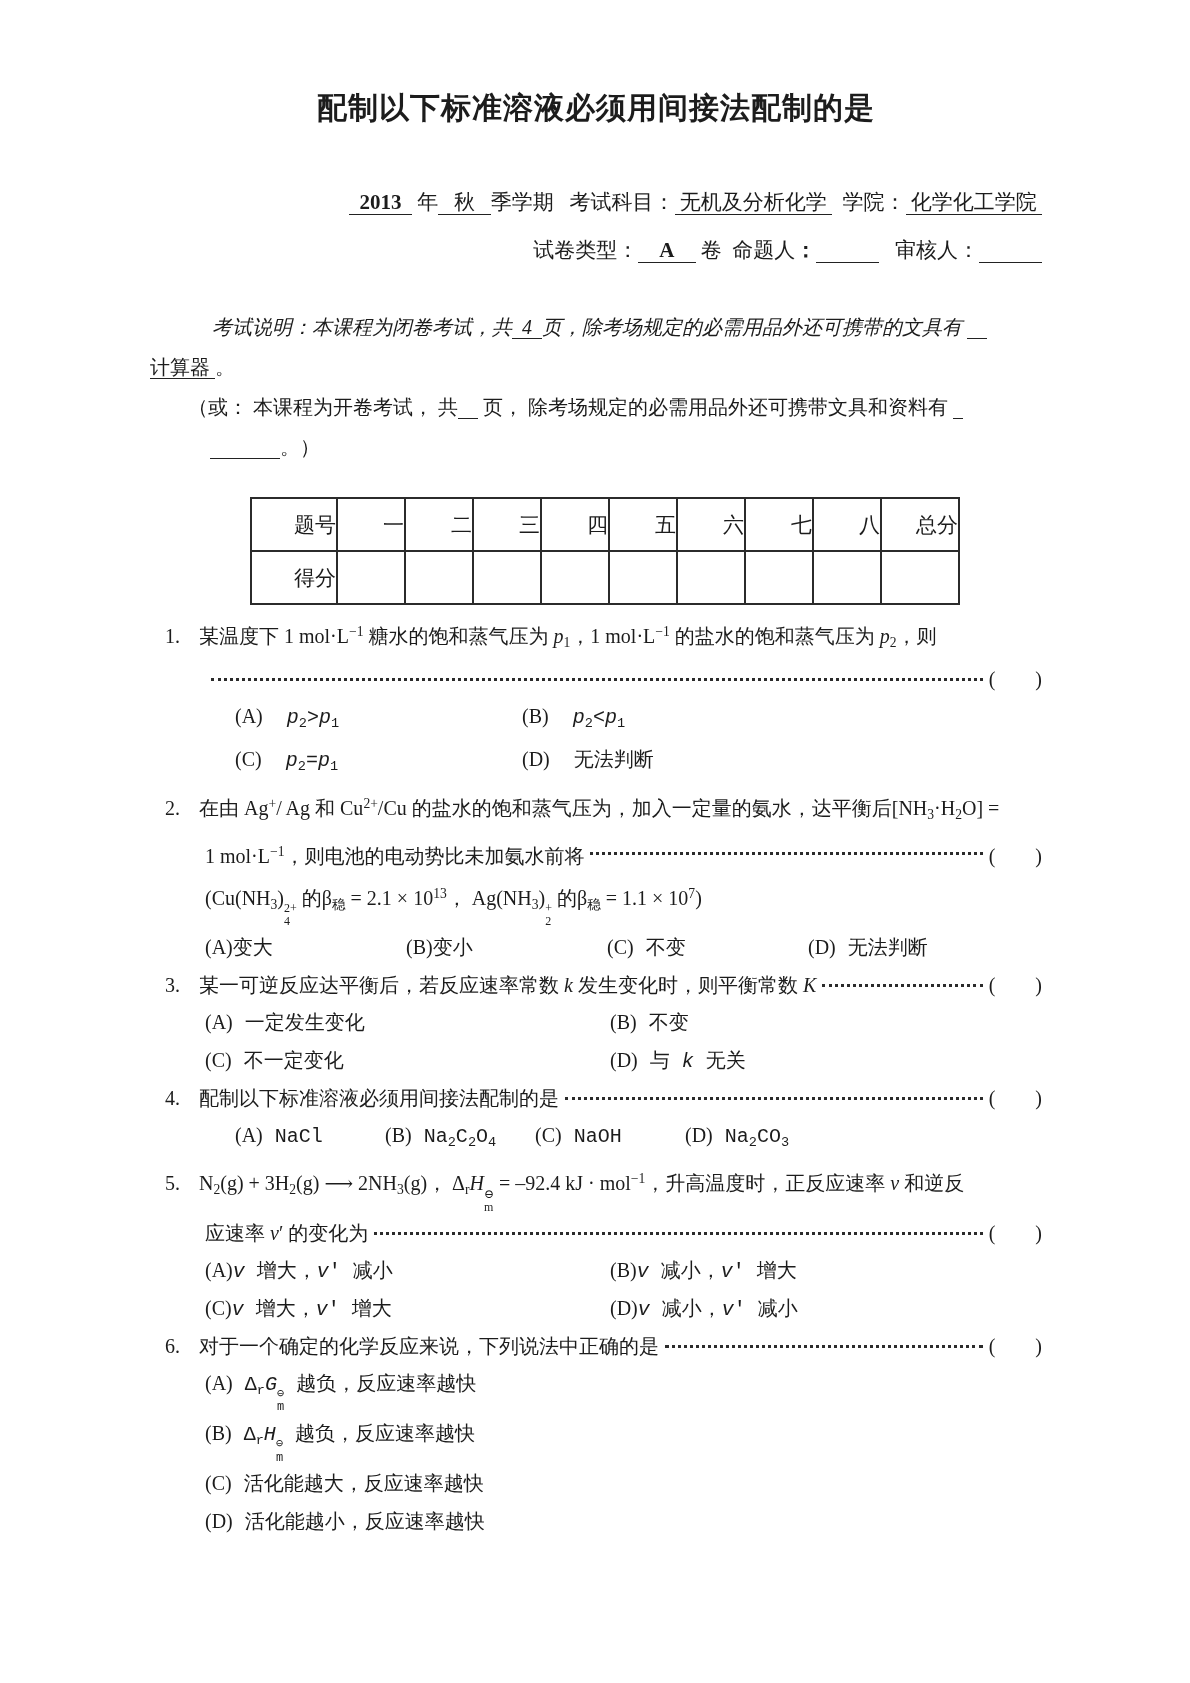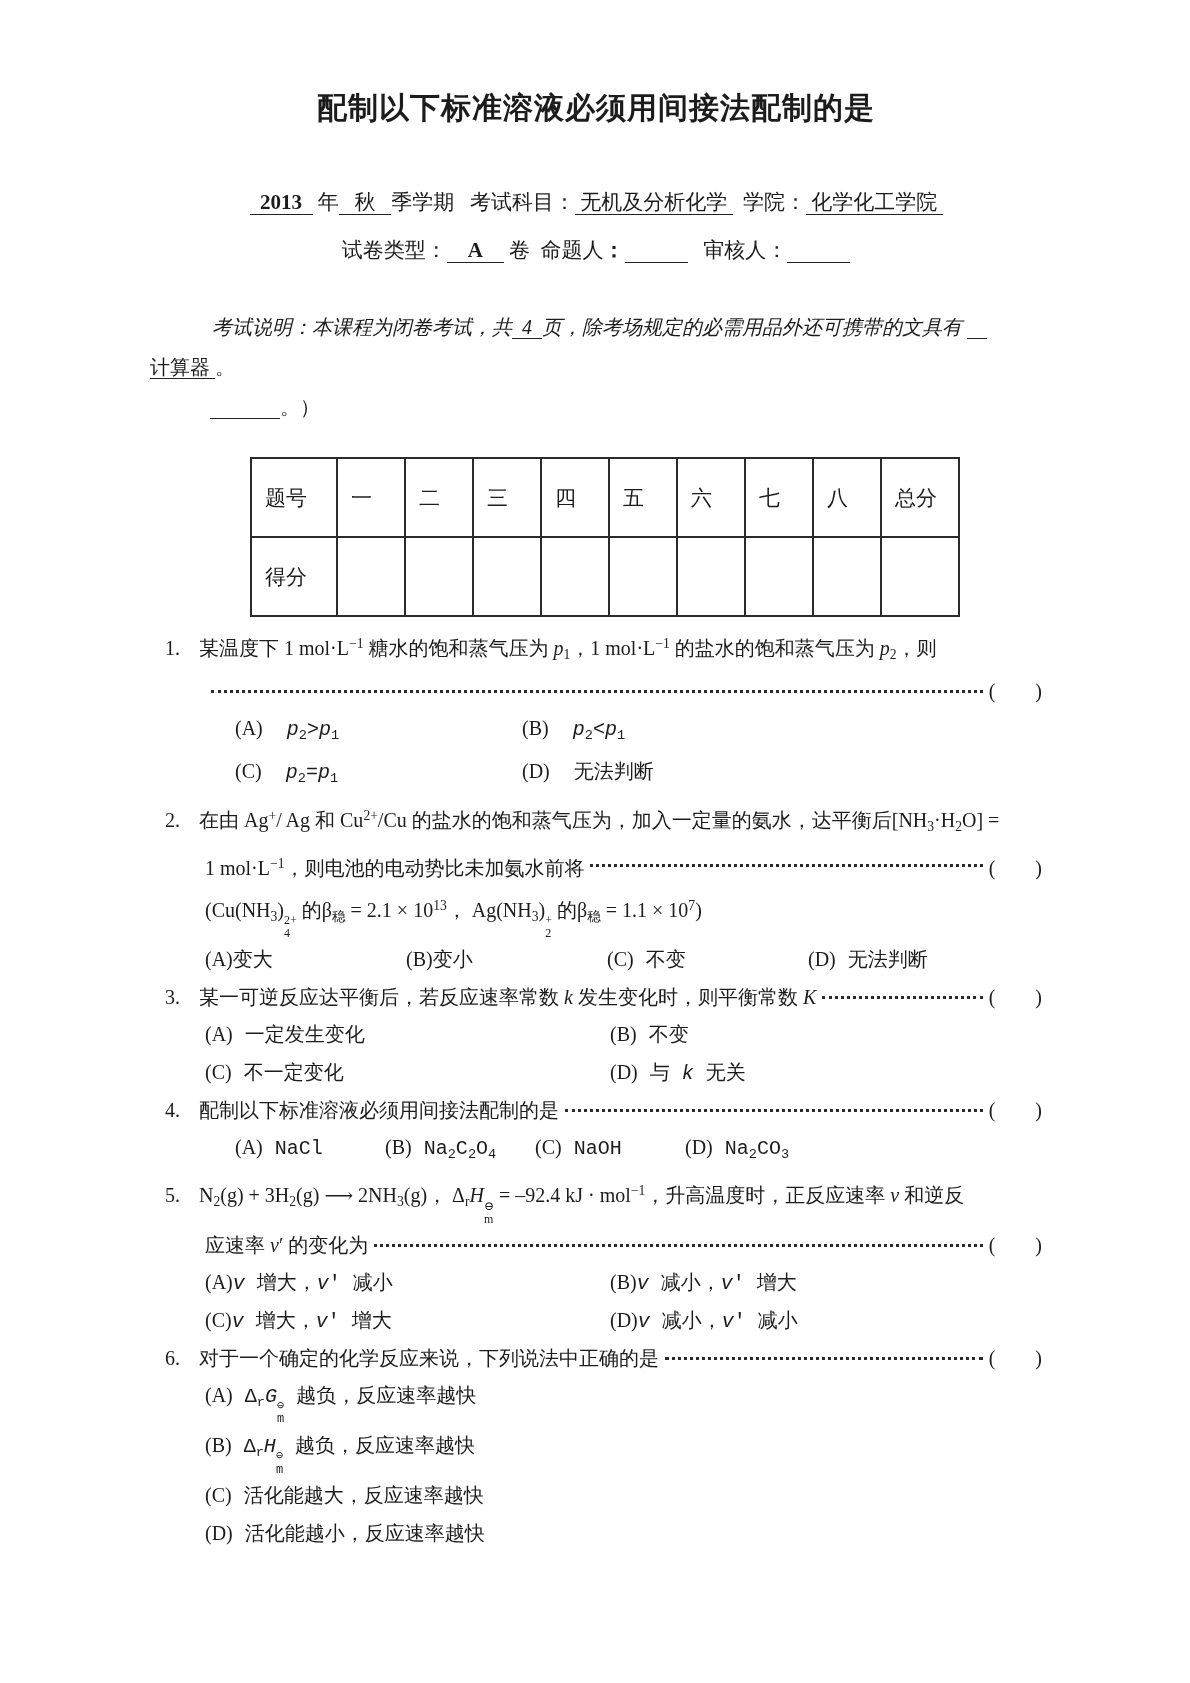--- a/index.html
+++ b/index.html
@@ -3,36 +3,36 @@
 <meta charset="utf-8">
 <style>
   html,body{margin:0;padding:0;background:#ffffff;}
   .page{
     width:1190px;height:1683px;box-sizing:border-box;background:#ffffff;
     font-family:"Liberation Serif","DejaVu Serif","DejaVu Sans",serif;
     color:#1c1c1c;font-size:20px;overflow:hidden;
     padding:88px 148px 40px 150px;position:relative;
   }
   .title{margin:0;text-align:center;font-size:30px;font-weight:700;letter-spacing:1px;white-space:pre-wrap;}
-  .meta{text-align:center;font-size:21px;white-space:pre-wrap;line-height:34px;}
+  .meta{text-align:right;font-size:21px;white-space:pre-wrap;line-height:34px;}
   .meta1{margin-top:56px;}
   .meta2{margin-top:14px;}
   .instructions{margin-top:40px;line-height:40px;}
   .ins-line{white-space:pre-wrap;}
   .ins-1{padding-left:62px;font-style:italic;}
   .ins-3{padding-left:38px;}
   .ins-4{padding-left:60px;}
   .seg-b{font-weight:700;}
   .seg-i{font-style:italic;}
   .seg-u{border-bottom:1.7px solid #222;}
   .seg-sub{font-size:0.68em;vertical-align:-0.28em;}
   .seg-sup{font-size:0.68em;vertical-align:0.5em;}
   .seg-stack{display:inline-flex;flex-direction:column;font-size:0.6em;line-height:1.12;vertical-align:-0.62em;text-align:left;}
   .score-table{border-collapse:collapse;table-layout:fixed;width:708px;margin:30px 0 0 100px;}
-  .score-table td{border:2px solid #2b2b2b;height:51px;text-align:left;font-size:21px;padding:13px;}
+  .score-table td{border:2px solid #2b2b2b;height:51px;text-align:right;font-size:21px;padding:0;}
   .section-heading{margin-top:44px;padding-left:15px;font-size:22px;white-space:pre-wrap;}
   .questions{padding-left:15px;margin-top:8px;}
   .q-line{line-height:37px;white-space:pre-wrap;}
   .flexline{display:flex;align-items:baseline;}
   .q-num{display:inline-block;min-width:34px;flex:0 0 auto;}
   .q-text{white-space:pre-wrap;}
   .cont{padding-left:40px;}
   .dots{flex:1 1 auto;align-self:center;height:0;border-bottom:3.4px dotted #2b2b2b;margin:0 6px;min-width:40px;}
   .paren{white-space:pre;flex:0 0 auto;}
   .options{display:flex;flex-wrap:wrap;line-height:37px;}
@@ -53,20 +53,21 @@
 <div class="page">
 
   <h1 class="title">配制以下标准溶液必须用间接法配制的是</h1>
 
   <div class="meta meta1"><span class="seg-u seg-b">&nbsp;&nbsp;2013&nbsp;&nbsp;</span><span> 年</span><span class="seg-u">&nbsp;&nbsp;&nbsp;秋&nbsp;&nbsp;&nbsp;</span><span>季学期&nbsp;&nbsp;&nbsp;考试科目：</span><span class="seg-u">&nbsp;无机及分析化学&nbsp;</span><span>&nbsp;&nbsp;学院：</span><span class="seg-u">&nbsp;化学化工学院&nbsp;</span></div>
   <div class="meta meta2"><span>试卷类型：</span><span class="seg-u seg-b">&nbsp;&nbsp;&nbsp;&nbsp;A&nbsp;&nbsp;&nbsp;&nbsp;</span><span> 卷&nbsp;&nbsp;命题人</span><span class="seg-b">：</span><span class="seg-u">&nbsp;&nbsp;&nbsp;&nbsp;&nbsp;&nbsp;&nbsp;&nbsp;&nbsp;&nbsp;&nbsp;&nbsp;</span><span>&nbsp;&nbsp;&nbsp;审核人：</span><span class="seg-u">&nbsp;&nbsp;&nbsp;&nbsp;&nbsp;&nbsp;&nbsp;&nbsp;&nbsp;&nbsp;&nbsp;&nbsp;</span></div>
 
   <div class="instructions">
     <div class="ins-line ins-1"><span>考试说明：本课程为闭卷考试，共</span><span class="seg-u">&nbsp;&nbsp;4&nbsp;&nbsp;</span><span>页，除考场规定的必需用品外还可携带的文具有 </span><span class="seg-u">&nbsp;&nbsp;&nbsp;&nbsp;</span></div>
     <div class="ins-line ins-2"><span class="seg-u">计算器&nbsp;</span><span>。</span></div>
+    <div class="ins-line ins-3"><span>（或： 本课程为开卷考试， 共</span><span class="seg-u">&nbsp;&nbsp;&nbsp;&nbsp;</span><span> 页， 除考场规定的必需用品外还可携带文具和资料有 </span><span class="seg-u">&nbsp;&nbsp;</span></div>
     <div class="ins-line ins-4"><span class="seg-u">&nbsp;&nbsp;&nbsp;&nbsp;&nbsp;&nbsp;&nbsp;&nbsp;&nbsp;&nbsp;&nbsp;&nbsp;&nbsp;&nbsp;</span><span>。）</span></div>
   </div>
 
   <table class="score-table">
     <colgroup>
       <col style="width:86px">
         <col style="width:68px">
         <col style="width:68px">
         <col style="width:68px">
         <col style="width:68px">

